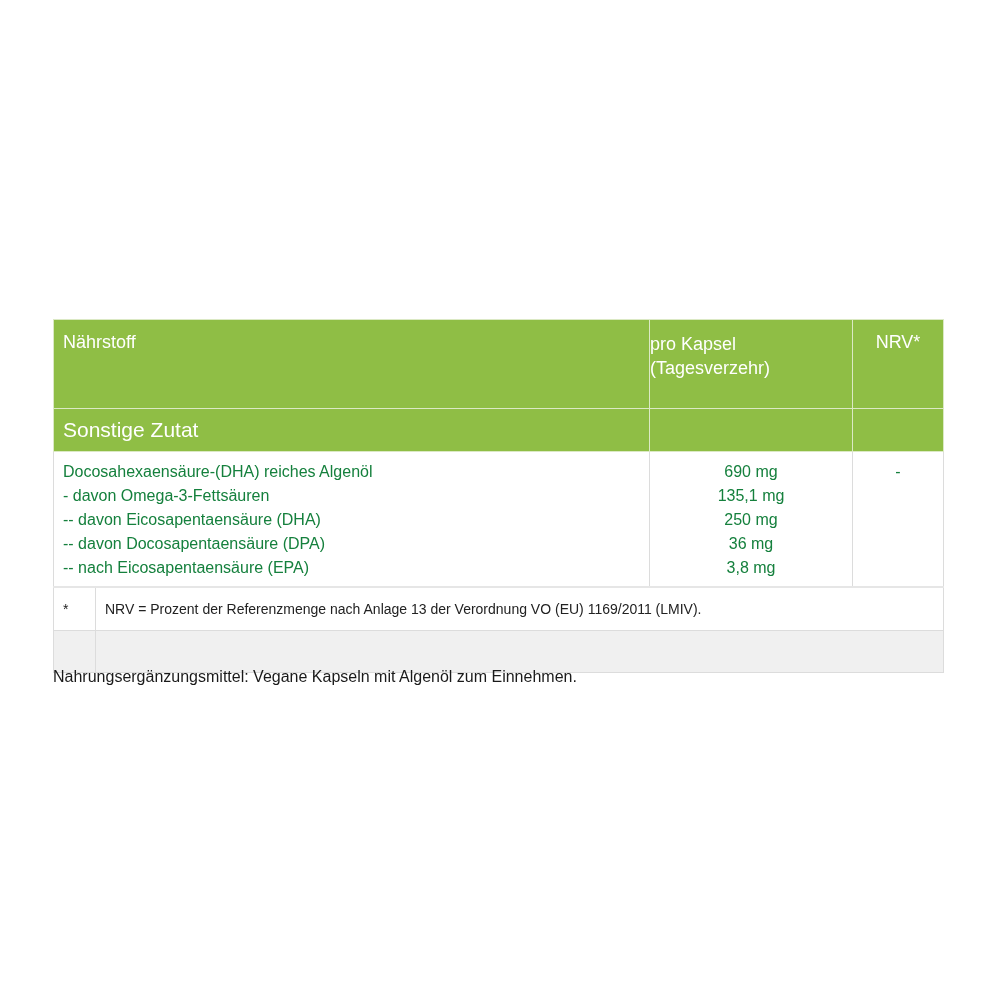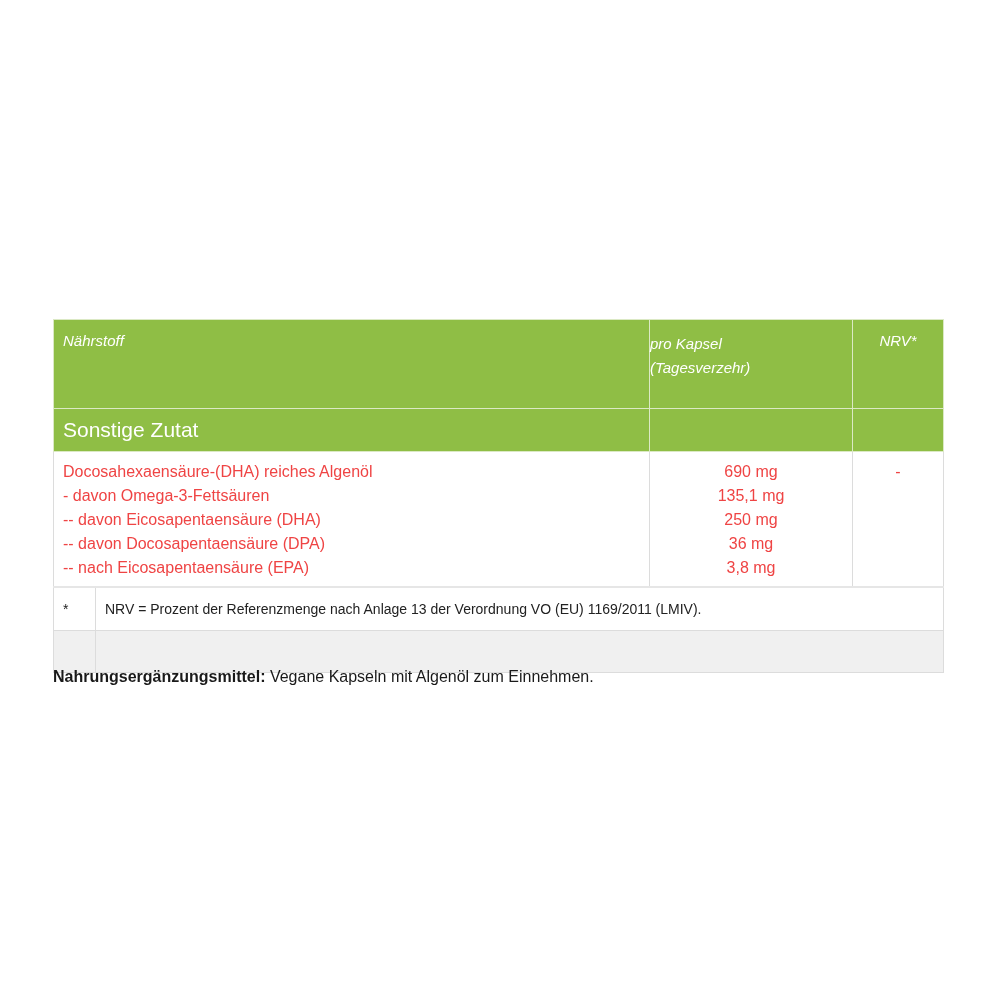--- a/index.html
+++ b/index.html
@@ -1,39 +1,39 @@
 <!DOCTYPE html>
 <html><head>
   <meta charset="utf-8">
   <style>
     html, body { margin: 0; padding: 0; background: #ffffff; }
     body { width: 1000px; height: 1000px; position: relative; font-family: "Liberation Sans", "DejaVu Sans", sans-serif; color: #222; }
     .wrap { position: absolute; left: 53px; top: 319px; width: 890px; }
     table { border-collapse: collapse; width: 890px; table-layout: fixed; }
     td { border: 1px solid #dcdcdc; vertical-align: top; padding: 0; }
     .hdr td { background: #8fbe45; color: #ffffff; border-color: #dbe9c4; }
-    .hdr1 td { height: 64px; font-size: 15px; font-style: italic; }
+    .hdr1 td { height: 64px; font-size: 18px; }
     .hdr1 .c1 { padding: 12px 9px; }
     .hdr1 .c2 { padding: 12px 0 0 0; line-height: 24px; }
     .hdr1 .c3 { text-align: center; padding: 12px 0 0 0; }
     .hdr2 td { height: 42px; font-size: 21px; }
     .hdr2 .c1 { padding: 0 9px; vertical-align: middle; }
-    .body-row td { font-size: 16px; line-height: 24px; color: #ef4444; }
+    .body-row td { font-size: 16px; line-height: 24px; color: #15803d; }
     .body-row .c1 { padding: 8px 9px 6px 9px; }
     .body-row .c2 { text-align: center; padding: 8px 0 6px 0; }
     .body-row .c3 { text-align: center; padding: 8px 0 6px 0; }
     .line { display: block; white-space: nowrap; }
     .foot { width: 890px; border-collapse: collapse; table-layout: fixed; margin-top: -1px; }
     .foot td { border: 1px solid #dcdcdc; font-size: 14px; color: #222; }
     .foot .star { width: 42px; padding: 0 0 0 9px; height: 42px; vertical-align: middle; }
     .foot .note { padding: 0 9px; vertical-align: middle; }
     .foot .empty td { background: #f0f0f0; height: 41px; }
     .top-border { border-top: 2px solid #e6e6e6; }
     .tagline { position: absolute; left: 53px; top: 668px; font-size: 16px; color: #1a1a1a; white-space: nowrap; }
-    .tagline b { font-weight: bold; }
+    .tagline b { font-weight: normal; }
   </style>
 </head>
 <body>
 
 <div class="wrap">
   <table>
     <colgroup>
       <col style="width:596px">
       <col style="width:203px">
       <col style="width:91px">

